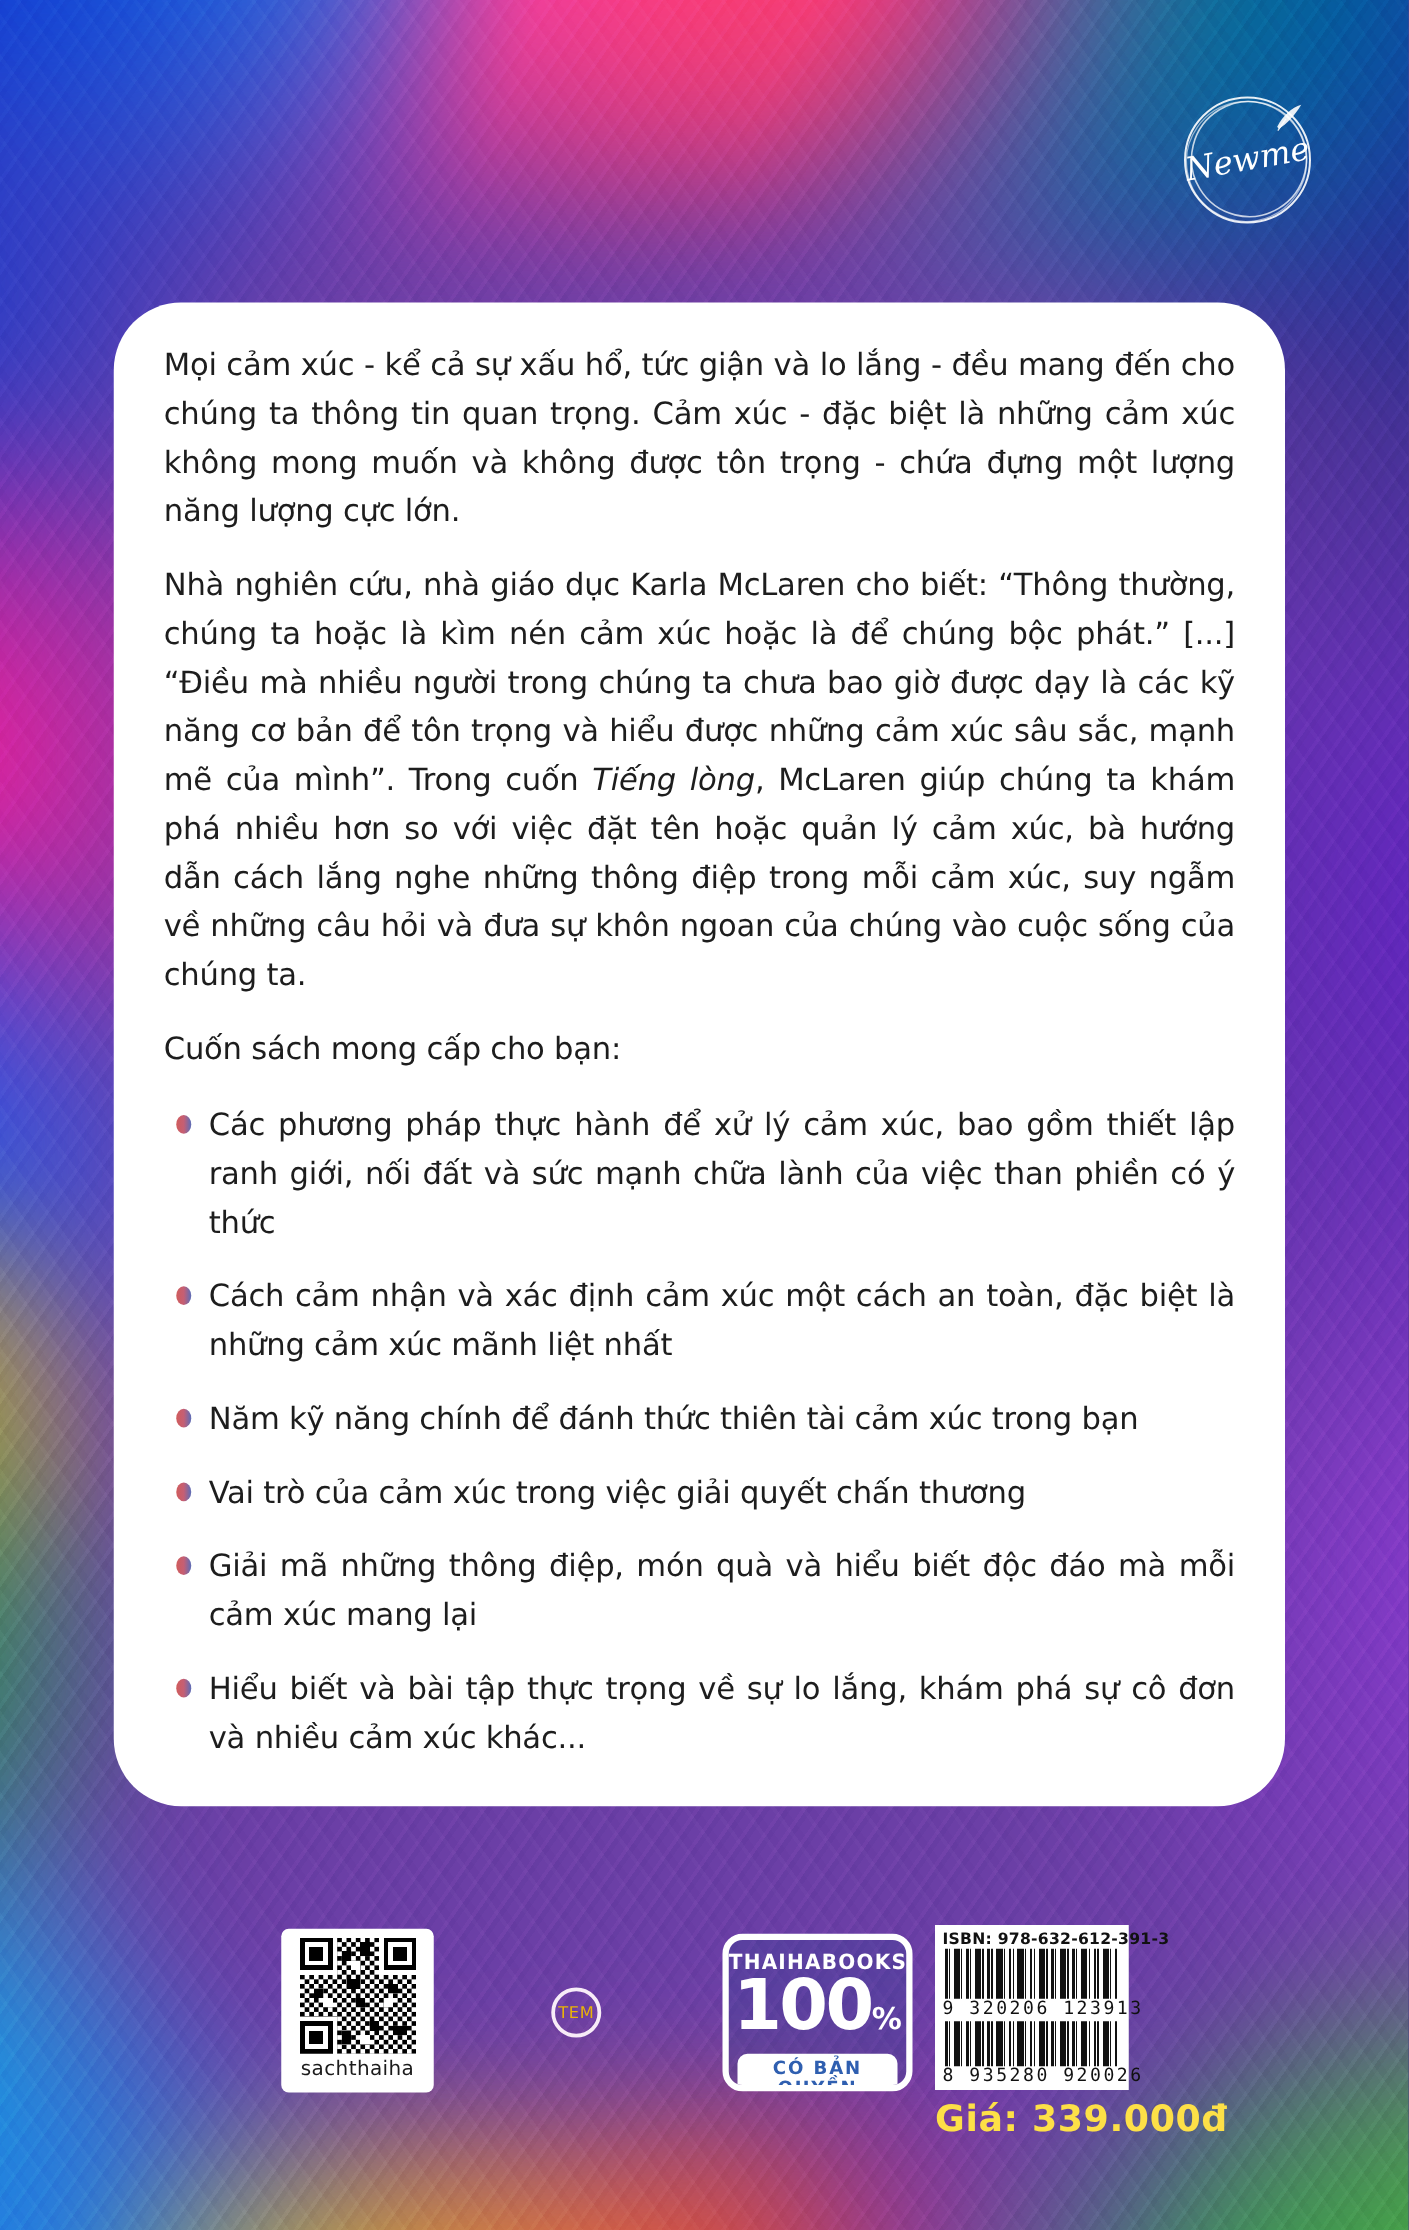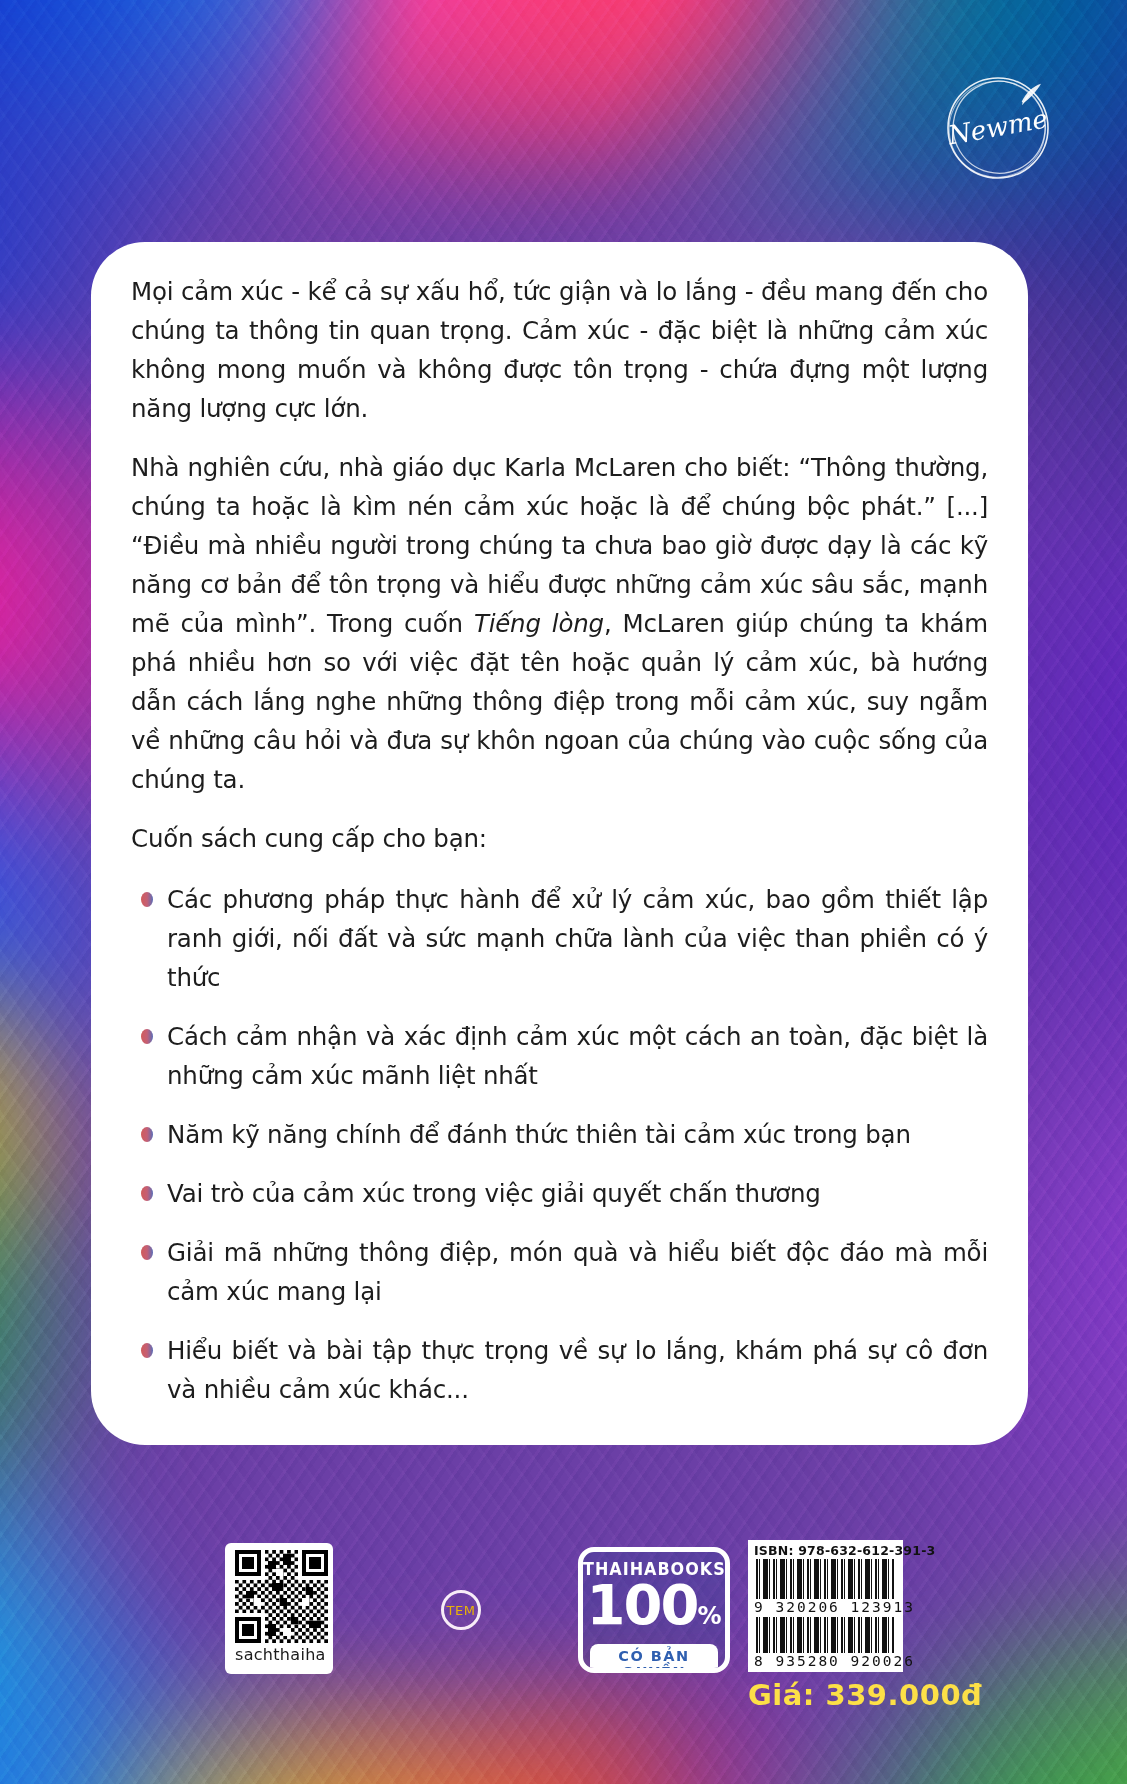--- a/index.html
+++ b/index.html
@@ -48,21 +48,21 @@
   .card p{margin:0 0 20px 0;text-align:justify;}
   .card p.lead{text-align:left;margin-bottom:22px;}
   .book-title{font-style:italic;}
   ul.bullets{list-style:none;margin:0;padding:0;}
   ul.bullets li{display:flex;align-items:flex-start;margin-bottom:20px;}
   .bullet-dot{flex:0 0 12px;width:12px;height:15px;border-radius:50%;margin:12px 14px 0 10px;
       background:linear-gradient(90deg,#d05c5c 0%,#c55f74 50%,#5b6db8 100%);}
   .bullet-text{flex:1;text-align:justify;}
 
   
-  .qr-box{position:absolute;left:225px;top:1543px;width:108px;height:131px;background:#fff;border-radius:6px;
+  .qr-box{position:absolute;left:225px;top:1543px;width:122px;height:131px;background:#fff;border-radius:6px;
           box-sizing:border-box;padding:7px 10px 4px 10px;text-align:center;}
   .qr-box svg{width:93px;height:93px;display:block;margin:0 auto;}
   .qr-caption{font-size:16px;color:#1b1b1b;margin-top:2px;letter-spacing:.3px;}
 
   .tem{position:absolute;left:441px;top:1590px;width:40px;height:40px;border:3px solid rgba(255,245,252,.95);
        border-radius:50%;box-sizing:border-box;color:#eab308;font-size:13px;letter-spacing:.5px;
        display:flex;align-items:center;justify-content:center;}
 
   .badge{position:absolute;left:578px;top:1547px;width:152px;height:126px;box-sizing:border-box;
          border:5px solid #fff;border-radius:16px;background:rgba(30,70,140,.22);
@@ -101,21 +101,21 @@
         <text x="56" y="64" text-anchor="middle" fill="#ffffff" font-family="DejaVu Serif, Liberation Serif, serif" font-style="italic" font-size="26">Newme</text>
         <path d="M84 34 C90 26 98 21 106 20 C100 27 92 33 85 36 Z" fill="rgba(255,255,255,.9)"></path>
         <line x1="84" y1="37" x2="92" y2="29" stroke="rgba(255,255,255,.9)" stroke-width="1"></line>
       </g>
     </svg>
   </div>
 
   <div class="card">
     <p>Mọi cảm xúc - kể cả sự xấu hổ, tức giận và lo lắng - đều mang đến cho chúng ta thông tin quan trọng. Cảm xúc - đặc biệt là những cảm xúc không mong muốn và không được tôn trọng - chứa đựng một lượng năng lượng cực lớn.</p>
     <p><span>Nhà nghiên cứu, nhà giáo dục Karla McLaren cho biết: “Thông thường, chúng ta hoặc là kìm nén cảm xúc hoặc là để chúng bộc phát.” [...] “Điều mà nhiều người trong chúng ta chưa bao giờ được dạy là các kỹ năng cơ bản để tôn trọng và hiểu được những cảm xúc sâu sắc, mạnh mẽ của mình”. Trong cuốn </span><span class="book-title">Tiếng lòng</span><span>, McLaren giúp chúng ta khám phá nhiều hơn so với việc đặt tên hoặc quản lý cảm xúc, bà hướng dẫn cách lắng nghe những thông điệp trong mỗi cảm xúc, suy ngẫm về những câu hỏi và đưa sự khôn ngoan của chúng vào cuộc sống của chúng ta.</span></p>
-    <p class="lead">Cuốn sách cung cấp cho bạn:</p>
+    <p class="lead">Cuốn sách mong cấp cho bạn:</p>
 
     <ul class="bullets">
       <li>
         <span class="bullet-dot"></span>
         <span class="bullet-text">Các phương pháp thực hành để xử lý cảm xúc, bao gồm thiết lập ranh giới, nối đất và sức mạnh chữa lành của việc than phiền có ý thức</span>
       </li>
       <li>
         <span class="bullet-dot"></span>
         <span class="bullet-text">Cách cảm nhận và xác định cảm xúc một cách an toàn, đặc biệt là những cảm xúc mãnh liệt nhất</span>
       </li>

